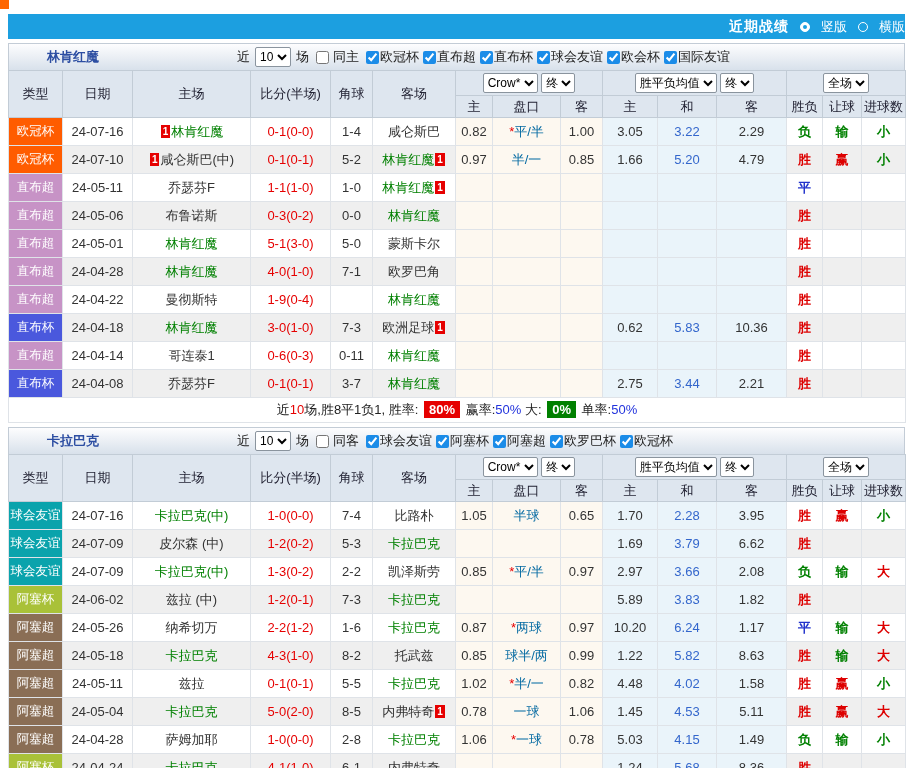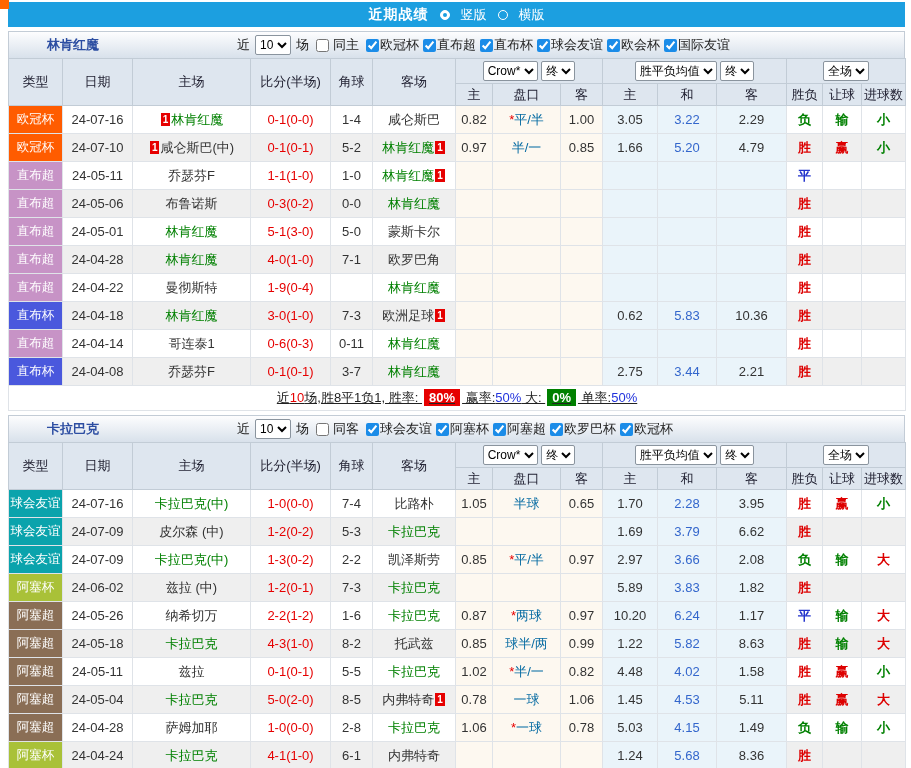--- a/index.html
+++ b/index.html
@@ -6,22 +6,22 @@
   body{
     width:911px;height:768px;overflow:hidden;background:#fff;position:relative;
     font-family:"Liberation Sans","DejaVu Sans",sans-serif;
     -webkit-font-smoothing:antialiased;
   }
   .corner{position:absolute;top:0;left:0;width:9px;height:9px;background:#ff6600;}
   .page{margin-left:8px;width:897px;}
 
   
   .titlebar{
-    margin-top:2px;height:25px;background:#1c9fe0;color:#fff;
-    display:flex;align-items:center;justify-content:center;gap:11px;font-size:13px;
+    margin-top:14px;height:25px;background:#1c9fe0;color:#fff;
+    display:flex;align-items:center;justify-content:flex-end;gap:11px;font-size:13px;
   }
   .titlebar .title{font-weight:bold;font-size:14px;letter-spacing:1px;}
   .radio{width:10px;height:10px;border:1px solid #fff;border-radius:50%;display:inline-block;position:relative;box-sizing:border-box;cursor:pointer;}
   .radio.sel{background:#fff;}
   .radio.sel::after{content:"";position:absolute;inset:2px;background:#1c9fe0;border-radius:50%;}
 
   
   .section{margin-top:4px;}
   .section-header{
     height:26px;background:linear-gradient(#fdfdfe,#d8e1eb);
@@ -54,21 +54,21 @@
   .t-green{color:#008000;}
   .t-red{color:#e60000;}
   .t-blue{color:#2233dd;}
   .t-hcap{color:#0369a1;}
   .t-avgdraw{color:#3366cc;}
   td.c-result{font-weight:bold;}
   .card{
     background:#e60000;color:#fff;font-size:10px;font-weight:bold;
     padding:0 2px;margin:0 1px;display:inline-block;line-height:13px;vertical-align:1px;
   }
-  tfoot td.summary{height:24px;background:#fff;font-size:13px;color:#222;text-decoration:underline;}
+  tfoot td.summary{height:24px;background:#fff;font-size:13px;color:#222;}
   .b-red{background:#e60000;color:#fff;padding:1px 5px;margin:0 2px;font-weight:bold;}
   .b-green{background:#008000;color:#fff;padding:1px 5px;margin:0 2px;font-weight:bold;}
 </style>
 </head>
 <body>
 
 <div class="corner"></div>
 
 <div class="page">
 

